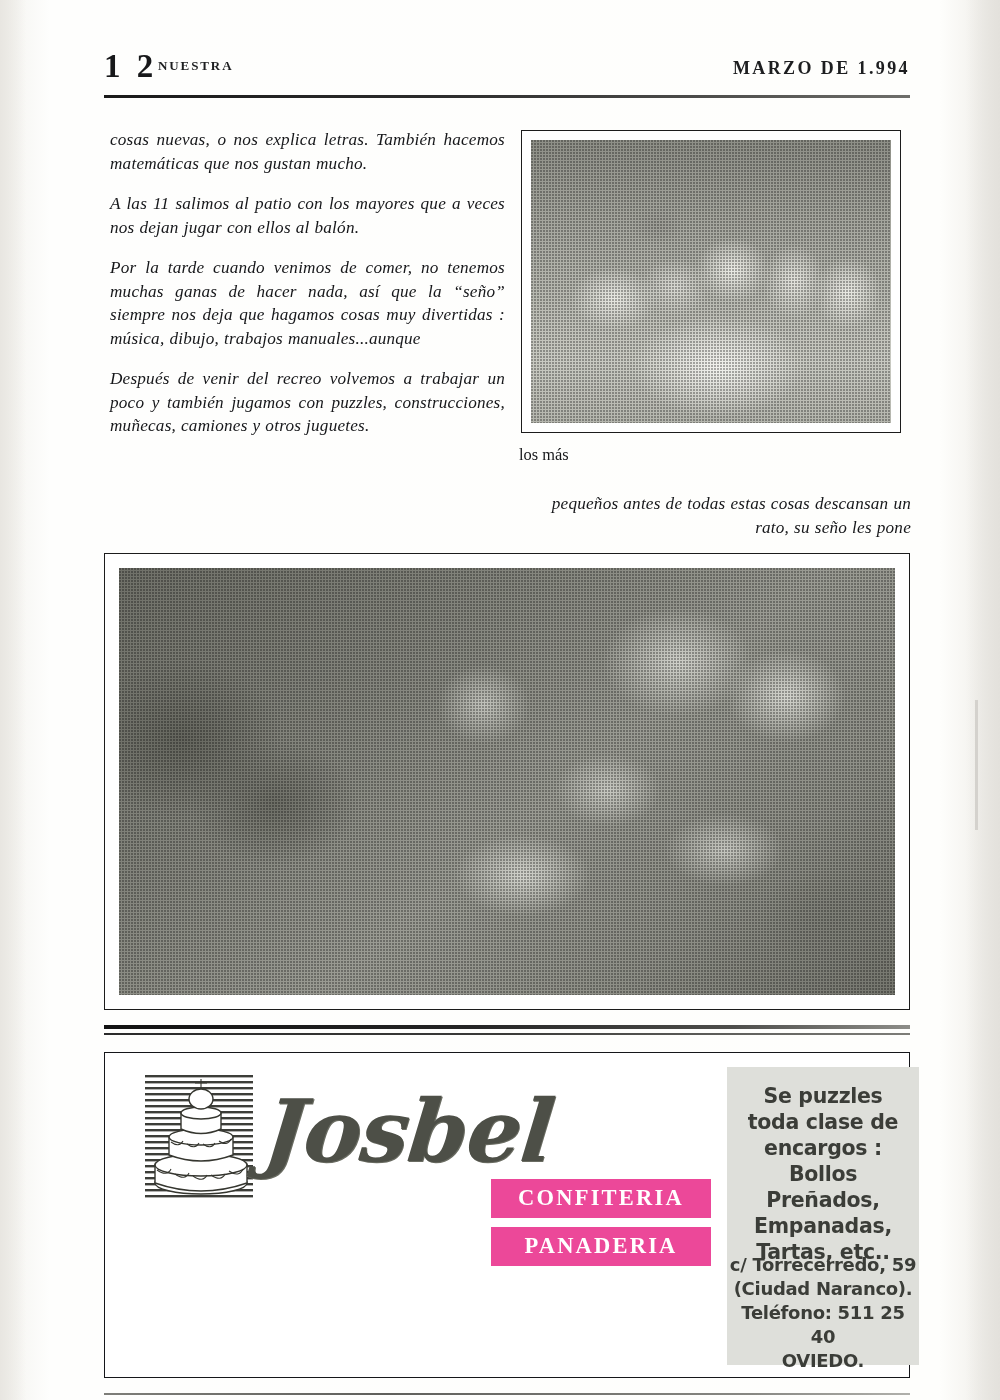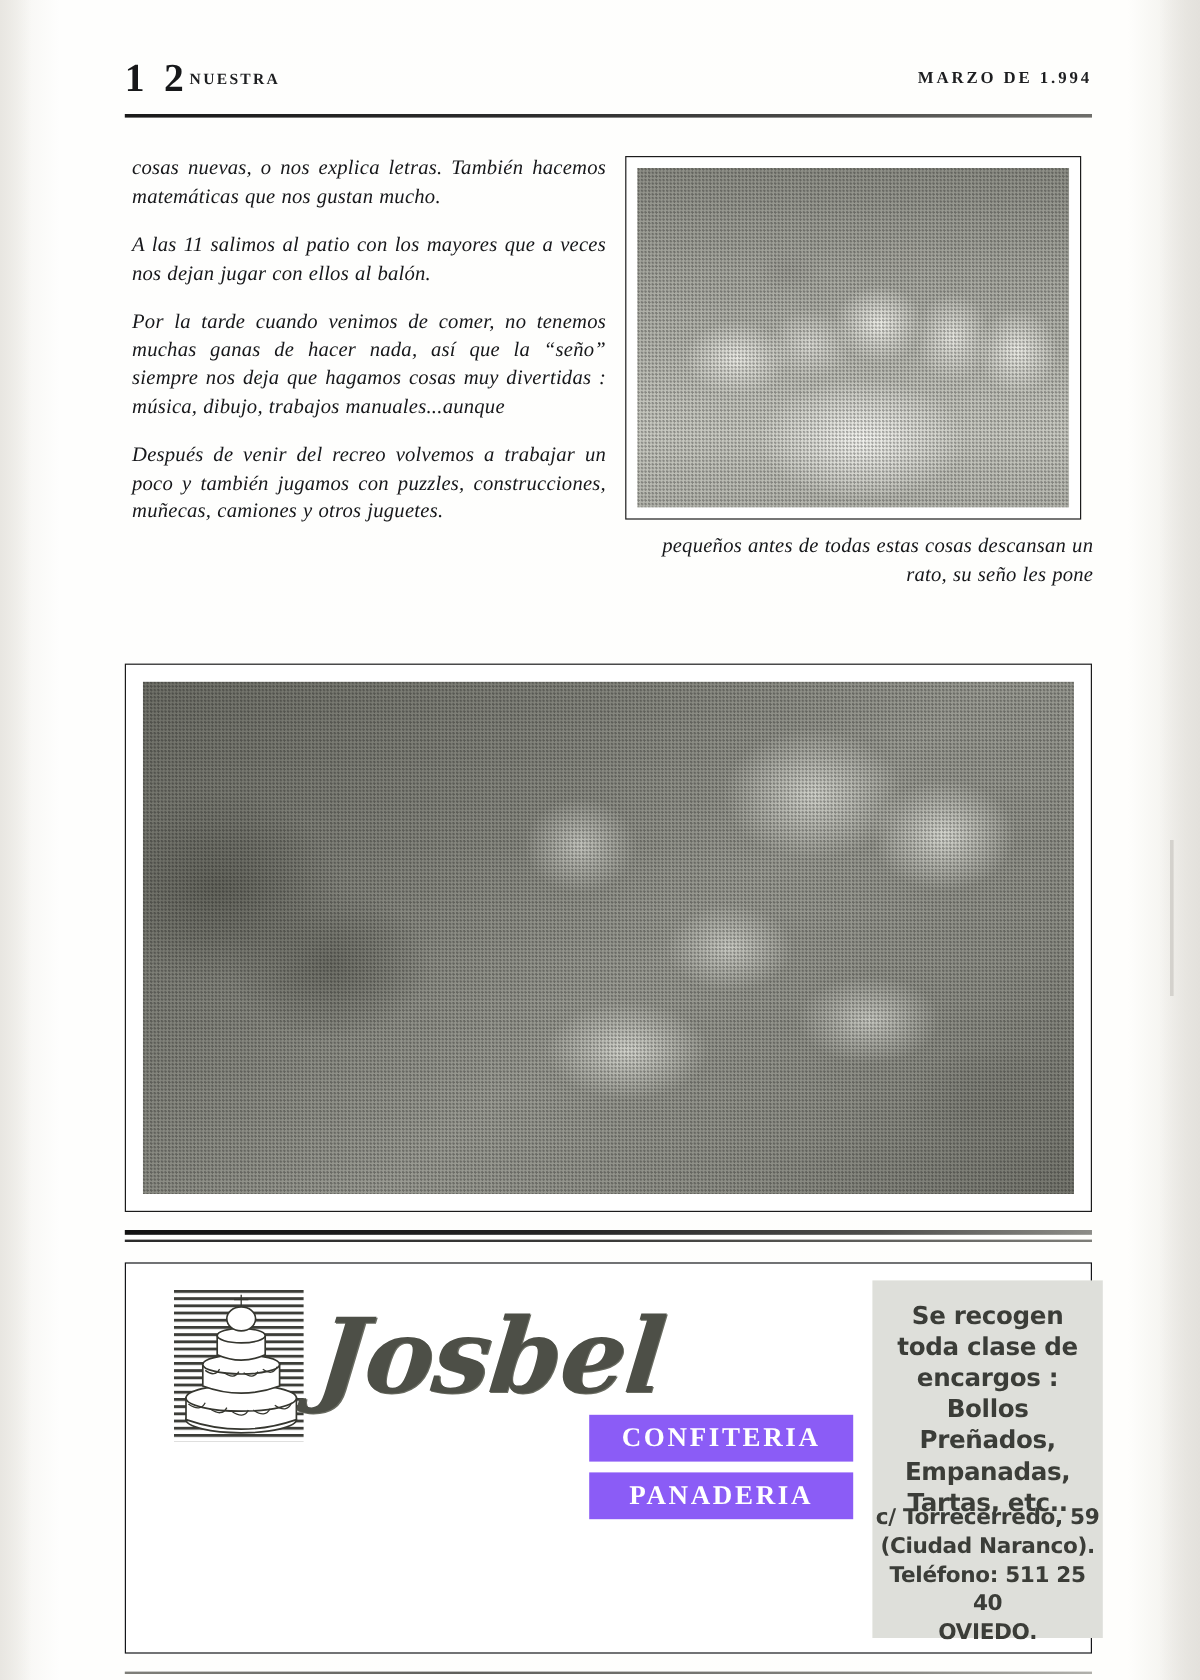--- a/index.html
+++ b/index.html
@@ -61,21 +61,21 @@
     position: absolute;
     left: 54px; top: 10px;
     font-size: 13px;
     letter-spacing: 1.9px;
     color: #1d1e20;
     font-weight: 700;
   }
   .masthead-date {
     position: absolute;
     right: 0; top: 10px;
-    font-size: 14px;
+    font-size: 18px;
     letter-spacing: 2.4px;
     color: #1d1e20;
     font-weight: 700;
     white-space: nowrap;
   }
   .masthead-rule {
     position: absolute;
     left: 104px; top: 95px;
     width: 806px; height: 3px;
     background: linear-gradient(90deg,#1a1a1a 0%,#2b2b2b 40%,#4a4a48 72%,#6e6e6a 100%);
@@ -218,21 +218,21 @@
     letter-spacing: -1px;
     transform: skewX(-6deg);
     text-shadow: 1px 1px 0 #6a6c62;
   }
   .ad-bars {
     position: absolute;
     left: 386px; top: 126px;
     width: 220px;
   }
   .ad-bar {
-    background: #8b5cf6;
+    background: #ec4899;
     color: #ffffff;
     font-size: 22.5px;
     font-weight: 700;
     letter-spacing: 2.2px;
     text-align: center;
     padding: 6px 10px 7px 10px;
     margin-bottom: 9px;
     font-family: "Liberation Serif", serif;
   }
   .ad-panel {
@@ -293,20 +293,21 @@
     <p class="bt">Después de venir del recreo volvemos a trabajar un poco y también jugamos con puzzles, construcciones, muñecas, camiones y otros juguetes.</p>
   </div>
 
   <div class="photo-frame photo-top">
     <div class="photo-inner">
       <div class="halftone ht-top"></div>
     </div>
   </div>
 
   <div class="col-right-text">
+    <p class="caption-frag">los más</p>
     <p class="bt nojust">pequeños antes de todas estas cosas descansan un rato, su seño les pone</p>
   </div>
 
   <div class="photo-frame photo-bottom">
     <div class="photo-inner">
       <div class="halftone ht-bottom"></div>
     </div>
   </div>
 
   <div class="double-rule dr-thick"></div>
@@ -346,21 +347,21 @@
       <div class="ad-logo-text">Josbel</div>
     </div>
 
     <div class="ad-bars">
       <div class="ad-bar">CONFITERIA</div>
       <div class="ad-bar">PANADERIA</div>
     </div>
 
     <div class="ad-panel">
       <div class="ad-panel-head">
-        <div>Se recogen</div>
+        <div>Se puzzles</div>
         <div>toda clase de</div>
         <div>encargos :</div>
         <div>Bollos Preñados,</div>
         <div>Empanadas,</div>
         <div>Tartas, etc..</div>
       </div>
       <div class="ad-panel-addr">
         <div>c/ Torrecerredo, 59</div>
         <div>(Ciudad Naranco).</div>
         <div>Teléfono: 511 25 40</div>

